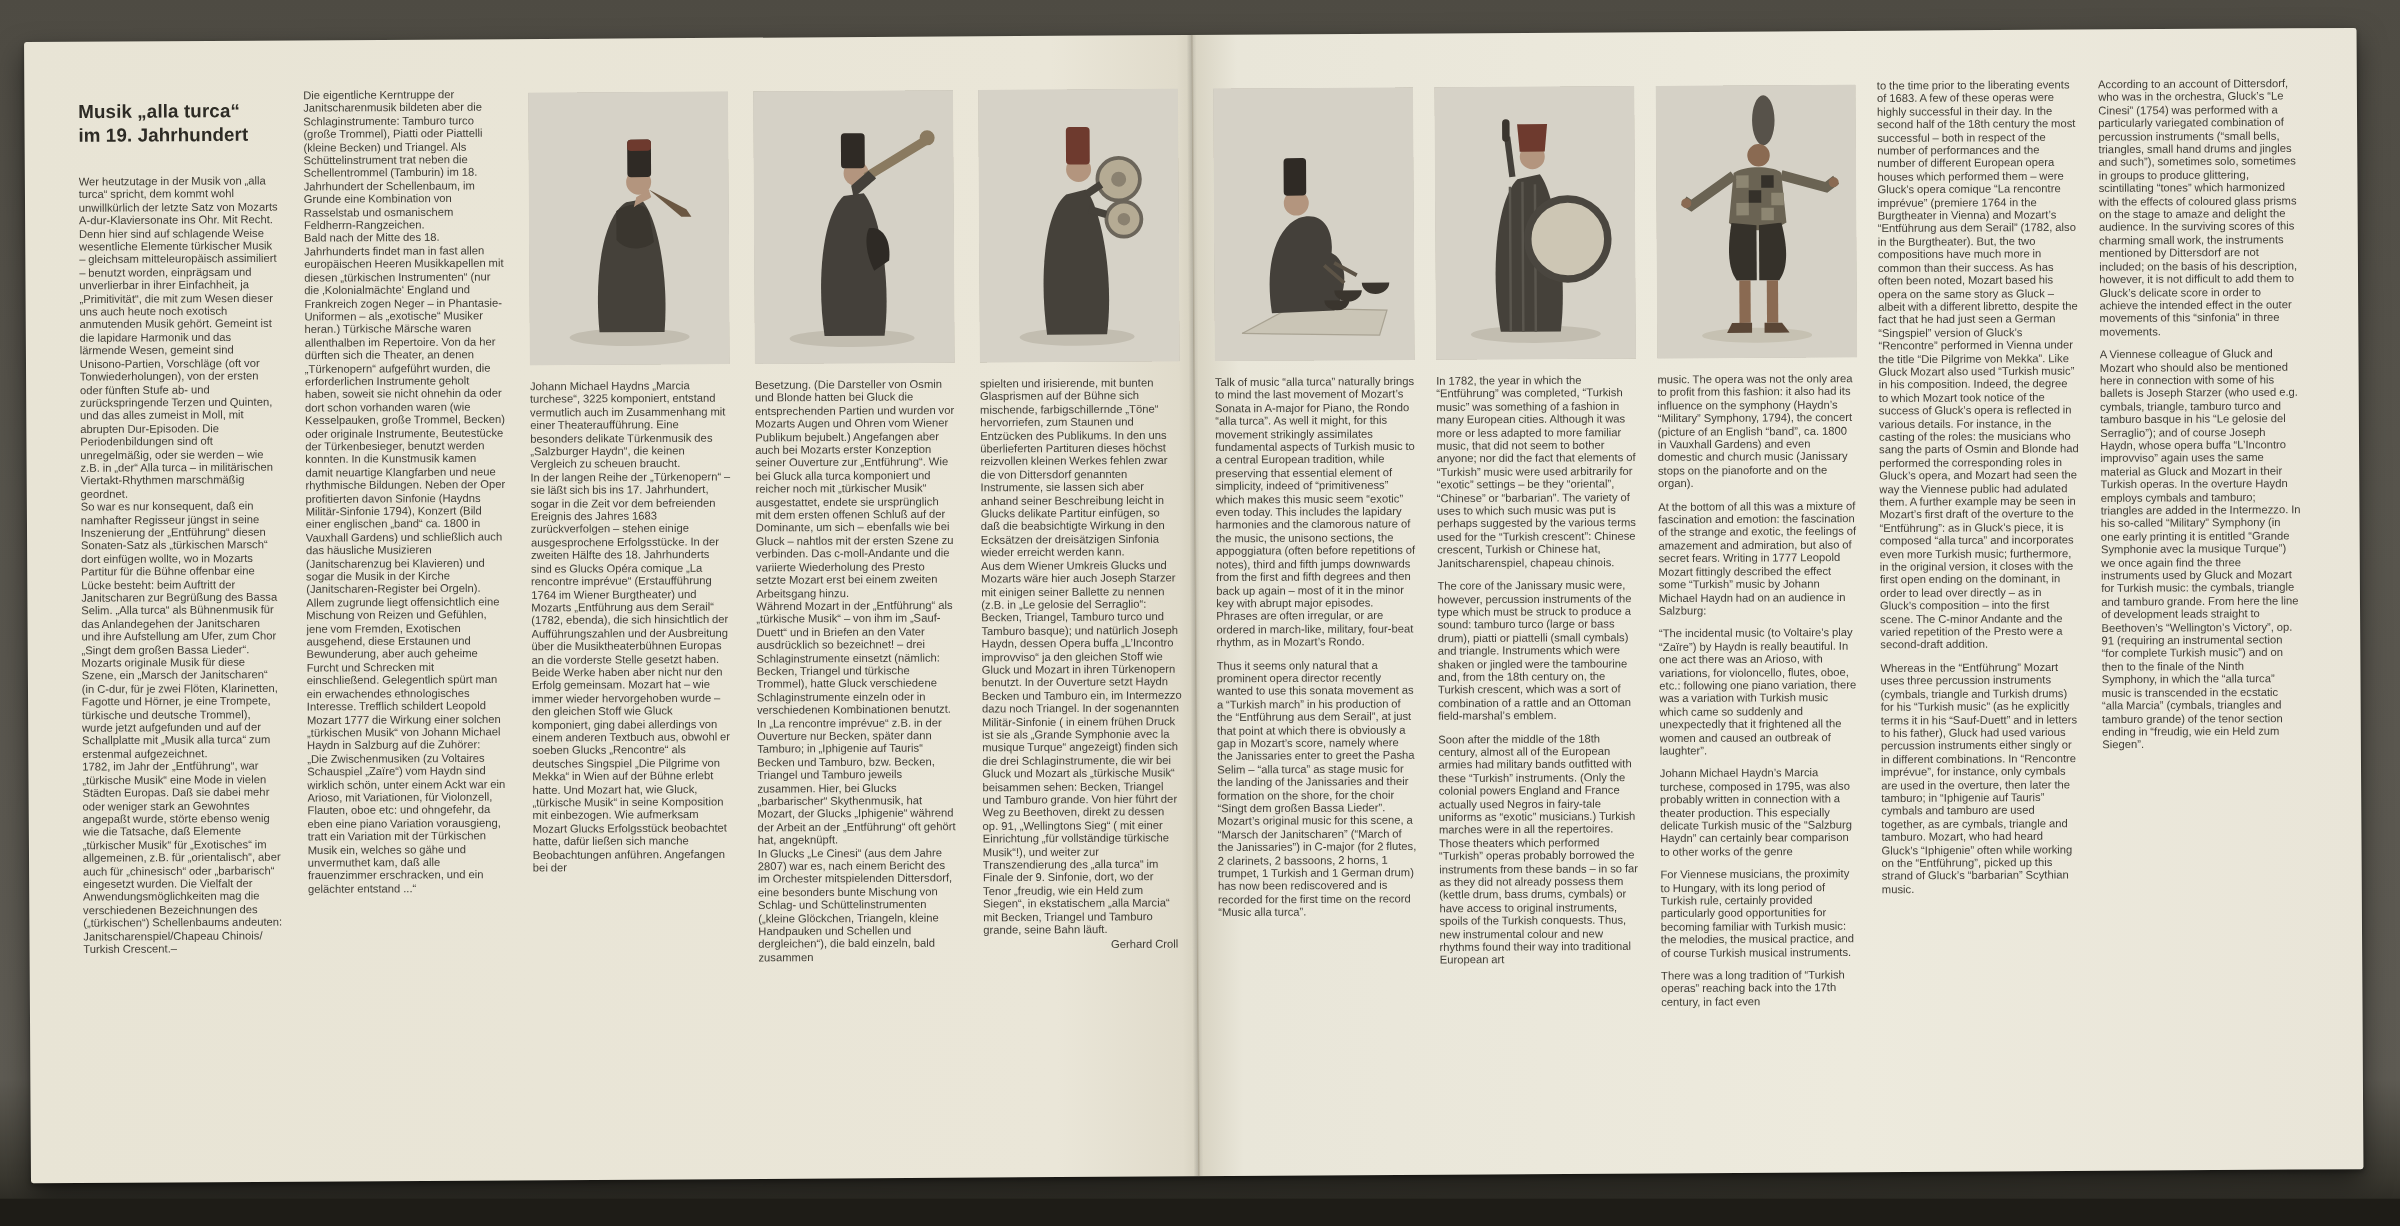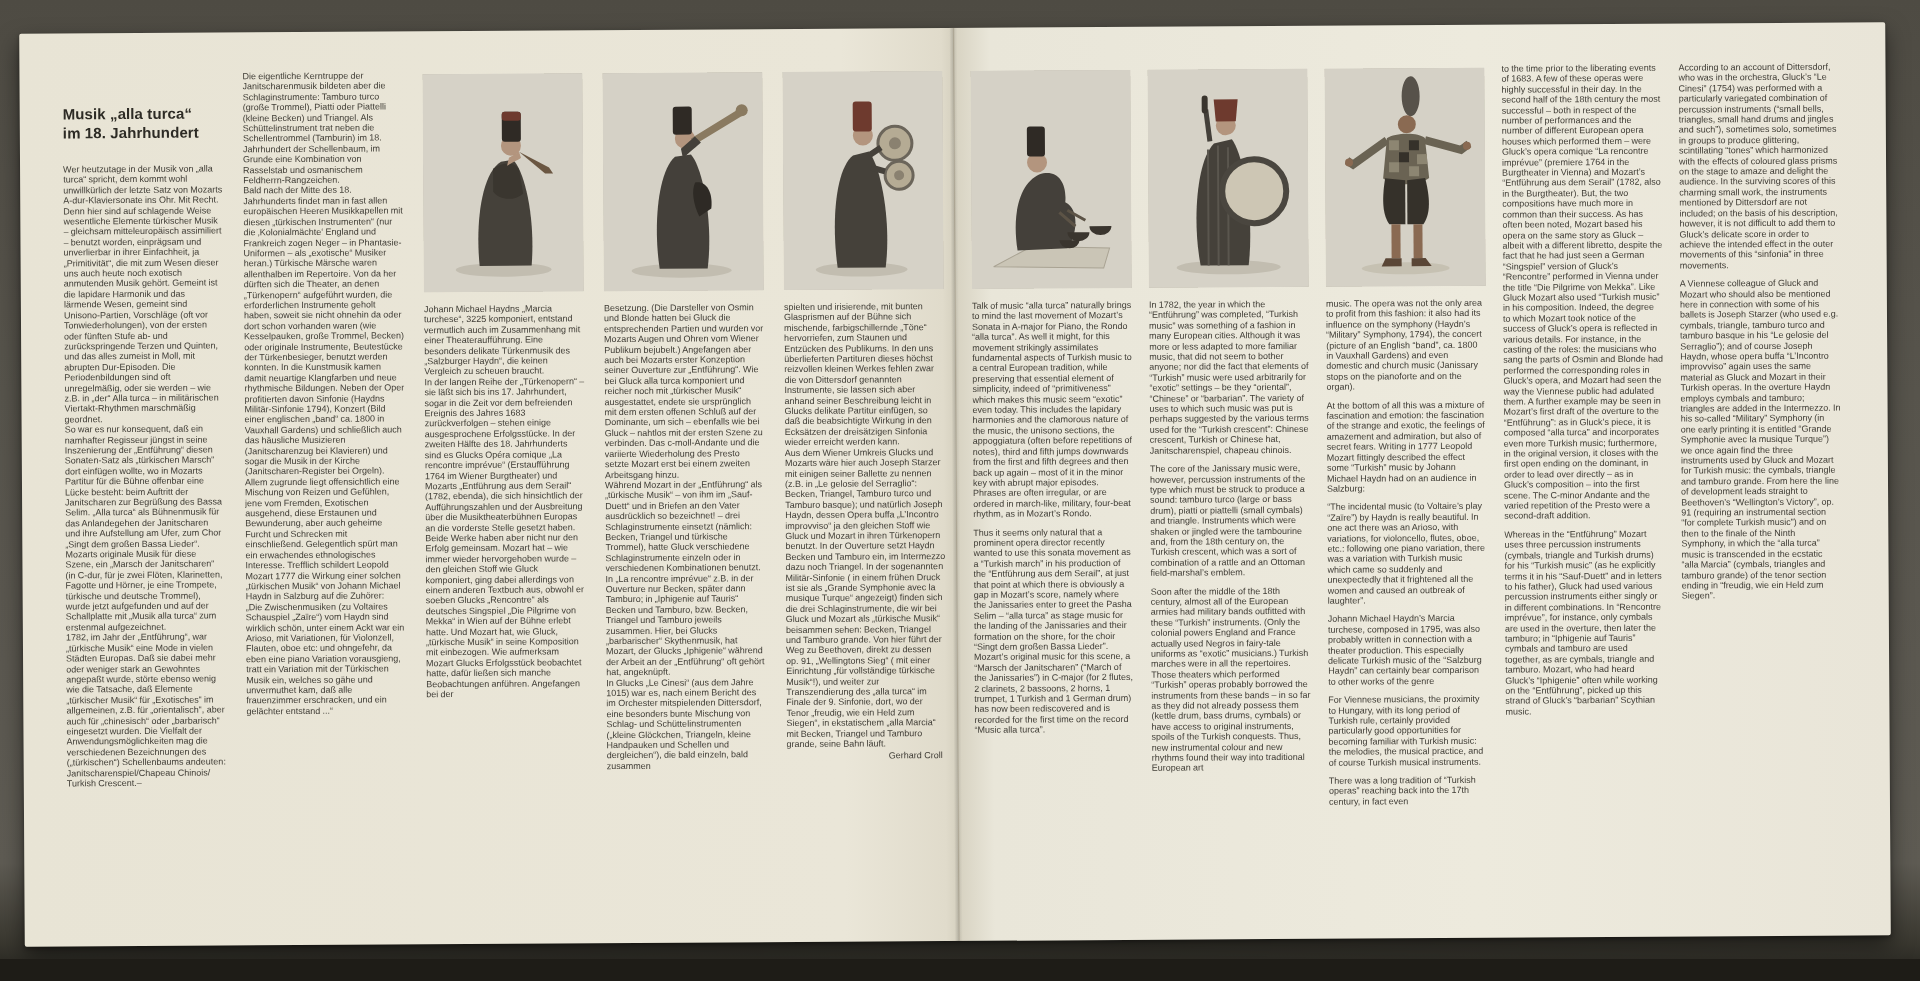--- a/index.html
+++ b/index.html
@@ -23,21 +23,21 @@
   .cols.left{left:43px;gap:20px;}
   .cols.right{left:951px;gap:17px;}
   .col{width:160px;flex:0 0 160px;height:860px;overflow:hidden;}
   .col p{
     margin:0;font-size:9px;line-height:10.4px;color:#3f3c35;
     text-align:left;word-spacing:-0.2px;
   }
   .cols.right .col p{margin-bottom:8px;}
   .cols.right .col p:last-child{margin-bottom:0;}
   h1.de{
-    margin:32px 0 22px 0;font-size:15px;line-height:19px;color:#2d2b25;
+    margin:8px 0 22px 0;font-size:15px;line-height:19px;color:#2d2b25;
     font-weight:bold;letter-spacing:.1px;
   }
   h1.en{
     margin:13px 0 13px 0;font-size:15px;line-height:19px;color:#2d2b25;font-weight:bold;
   }
   h1.en sup{font-size:9px;vertical-align:super;line-height:0;}
   .plate{
     width:160px;height:218px;margin:4px 0 12px 0;background:#d6d2c7;
     box-shadow:inset 0 0 14px rgba(120,112,95,.25);
   }
@@ -49,21 +49,21 @@
 <body>
 
 <div class="spread">
   <div class="fold"></div>
 
   <div class="cols left">
 
     <div class="col">
       <h1 class="de">
         <span>Musik „alla turca“</span><br>
-        <span>im 18. Jahrhundert</span>
+        <span>im 19. Jahrhundert</span>
       </h1>
       <div>
           <p>Wer heutzutage in der Musik von „alla turca“ spricht, dem kommt wohl unwillkürlich der letzte Satz von Mozarts A-dur-Klaviersonate ins Ohr. Mit Recht. Denn hier sind auf schlagende Weise wesentliche Elemente türkischer Musik – gleichsam mitteleuropäisch assimiliert – benutzt worden, einprägsam und unverlierbar in ihrer Einfachheit, ja „Primitivität“, die mit zum Wesen dieser uns auch heute noch exotisch anmutenden Musik gehört. Gemeint ist die lapidare Harmonik und das lärmende Wesen, gemeint sind Unisono-Partien, Vorschläge (oft vor Tonwiederholungen), von der ersten oder fünften Stufe ab- und zurückspringende Terzen und Quinten, und das alles zumeist in Moll, mit abrupten Dur-Episoden. Die Periodenbildungen sind oft unregelmäßig, oder sie werden – wie z.B. in „der“ Alla turca – in militärischen Viertakt-Rhythmen marschmäßig geordnet.</p>
           <p>So war es nur konsequent, daß ein namhafter Regisseur jüngst in seine Inszenierung der „Entführung“ diesen Sonaten-Satz als „türkischen Marsch“ dort einfügen wollte, wo in Mozarts Partitur für die Bühne offenbar eine Lücke besteht: beim Auftritt der Janitscharen zur Begrüßung des Bassa Selim. „Alla turca“ als Bühnenmusik für das Anlandegehen der Janitscharen und ihre Aufstellung am Ufer, zum Chor „Singt dem großen Bassa Lieder“. Mozarts originale Musik für diese Szene, ein „Marsch der Janitscharen“ (in C-dur, für je zwei Flöten, Klarinetten, Fagotte und Hörner, je eine Trompete, türkische und deutsche Trommel), wurde jetzt aufgefunden und auf der Schallplatte mit „Musik alla turca“ zum erstenmal aufgezeichnet.</p>
           <p>1782, im Jahr der „Entführung“, war „türkische Musik“ eine Mode in vielen Städten Europas. Daß sie dabei mehr oder weniger stark an Gewohntes angepaßt wurde, störte ebenso wenig wie die Tatsache, daß Elemente „türkischer Musik“ für „Exotisches“ im allgemeinen, z.B. für „orientalisch“, aber auch für „chinesisch“ oder „barbarisch“ eingesetzt wurden. Die Vielfalt der Anwendungsmöglichkeiten mag die verschiedenen Bezeichnungen des („türkischen“) Schellenbaums andeuten: Janitscharenspiel/Chapeau Chinois/ Turkish Crescent.–</p>
         </div>
     </div>
 
     <div class="col">
       <div>
@@ -104,21 +104,21 @@
           <circle cx="82" cy="66" r="10" fill="#b3957e"></circle>
           <rect x="70" y="34" width="19" height="28" rx="3" fill="#2f2a25"></rect>
           <path d="M88,66 L134,38 L140,34 L142,42 L92,72 Z" fill="#8a7a60"></path>
           <circle cx="139" cy="38" r="6" fill="#8a7a60"></circle>
           <path d="M80,86 C88,78 94,74 98,70 L92,64 L78,76 Z" fill="#44403a"></path>
         </svg>
       </div>
       <div>
           <p>Besetzung. (Die Darsteller von Osmin und Blonde hatten bei Gluck die entsprechenden Partien und wurden vor Mozarts Augen und Ohren vom Wiener Publikum bejubelt.) Angefangen aber auch bei Mozarts erster Konzeption seiner Ouverture zur „Entführung“. Wie bei Gluck alla turca komponiert und reicher noch mit „türkischer Musik“ ausgestattet, endete sie ursprünglich mit dem ersten offenen Schluß auf der Dominante, um sich – ebenfalls wie bei Gluck – nahtlos mit der ersten Szene zu verbinden. Das c-moll-Andante und die variierte Wiederholung des Presto setzte Mozart erst bei einem zweiten Arbeitsgang hinzu.</p>
           <p>Während Mozart in der „Entführung“ als „türkische Musik“ – von ihm im „Sauf-Duett“ und in Briefen an den Vater ausdrücklich so bezeichnet! – drei Schlaginstrumente einsetzt (nämlich: Becken, Triangel und türkische Trommel), hatte Gluck verschiedene Schlaginstrumente einzeln oder in verschiedenen Kombinationen benutzt. In „La rencontre imprévue“ z.B. in der Ouverture nur Becken, später dann Tamburo; in „Iphigenie auf Tauris“ Becken und Tamburo, bzw. Becken, Triangel und Tamburo jeweils zusammen. Hier, bei Glucks „barbarischer“ Skythenmusik, hat Mozart, der Glucks „Iphigenie“ während der Arbeit an der „Entführung“ oft gehört hat, angeknüpft.</p>
-          <p>In Glucks „Le Cinesi“ (aus dem Jahre 1015) war es, nach einem Bericht des im Orchester mitspielenden Dittersdorf, eine besonders bunte Mischung von Schlag- und Schüttelinstrumenten („kleine Glöckchen, Triangeln, kleine Handpauken und Schellen und dergleichen“), die bald einzeln, bald zusammen</p>
+          <p>In Glucks „Le Cinesi“ (aus dem Jahre 2807) war es, nach einem Bericht des im Orchester mitspielenden Dittersdorf, eine besonders bunte Mischung von Schlag- und Schüttelinstrumenten („kleine Glöckchen, Triangeln, kleine Handpauken und Schellen und dergleichen“), die bald einzeln, bald zusammen</p>
         </div>
     </div>
 
     <div class="col">
       <div class="plate">
         <svg viewBox="0 0 160 218">
           <rect x="0" y="0" width="160" height="218" fill="#d6d2c7"></rect>
           <ellipse cx="78" cy="198" rx="46" ry="7" fill="#c2bdb0"></ellipse>
           <path d="M70,84 C52,98 48,152 54,196 L102,196 C108,150 98,96 86,80 Z" fill="#45413a"></path>
           <circle cx="80" cy="64" r="10" fill="#b3957e"></circle>

